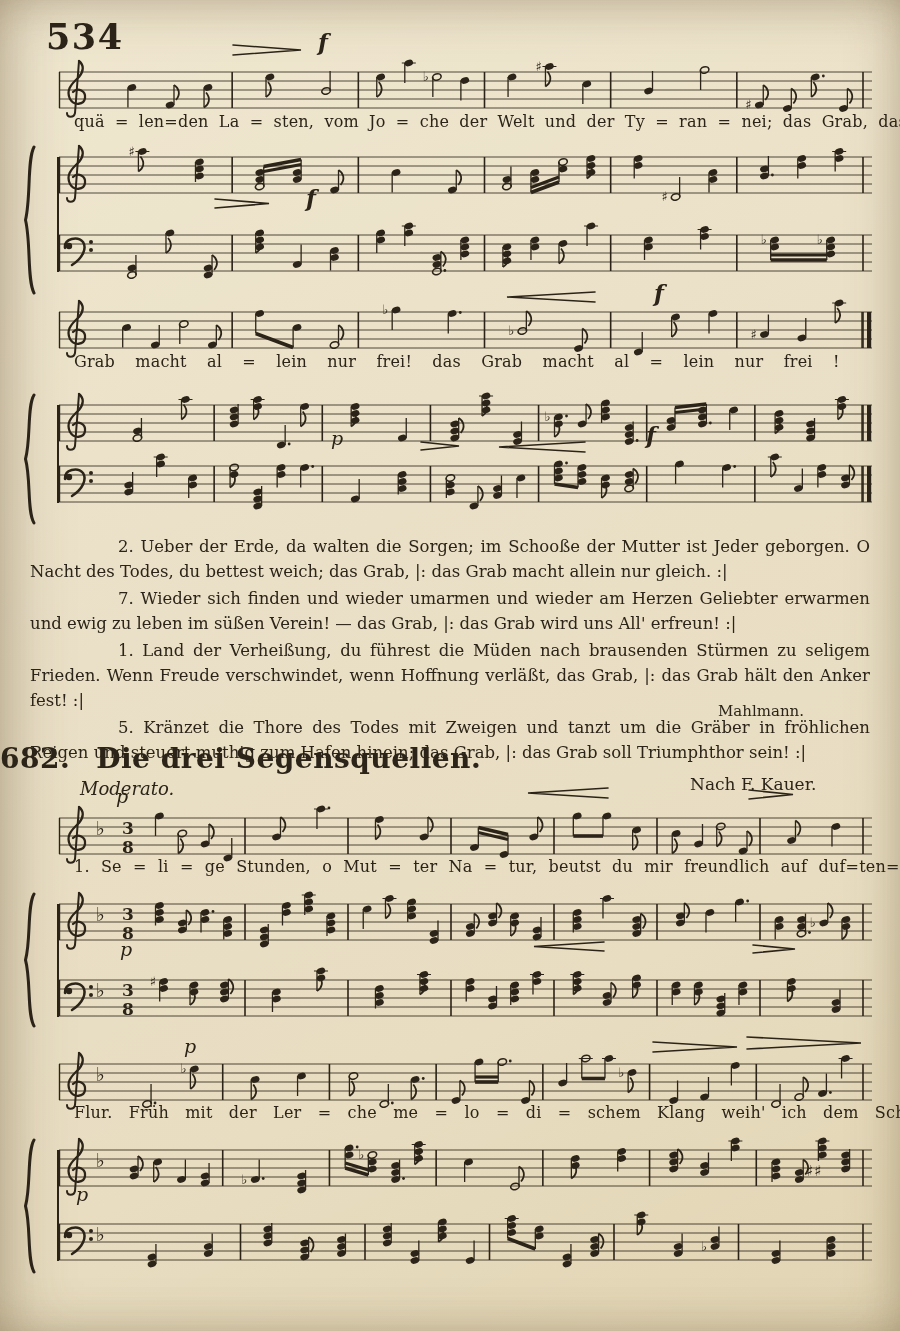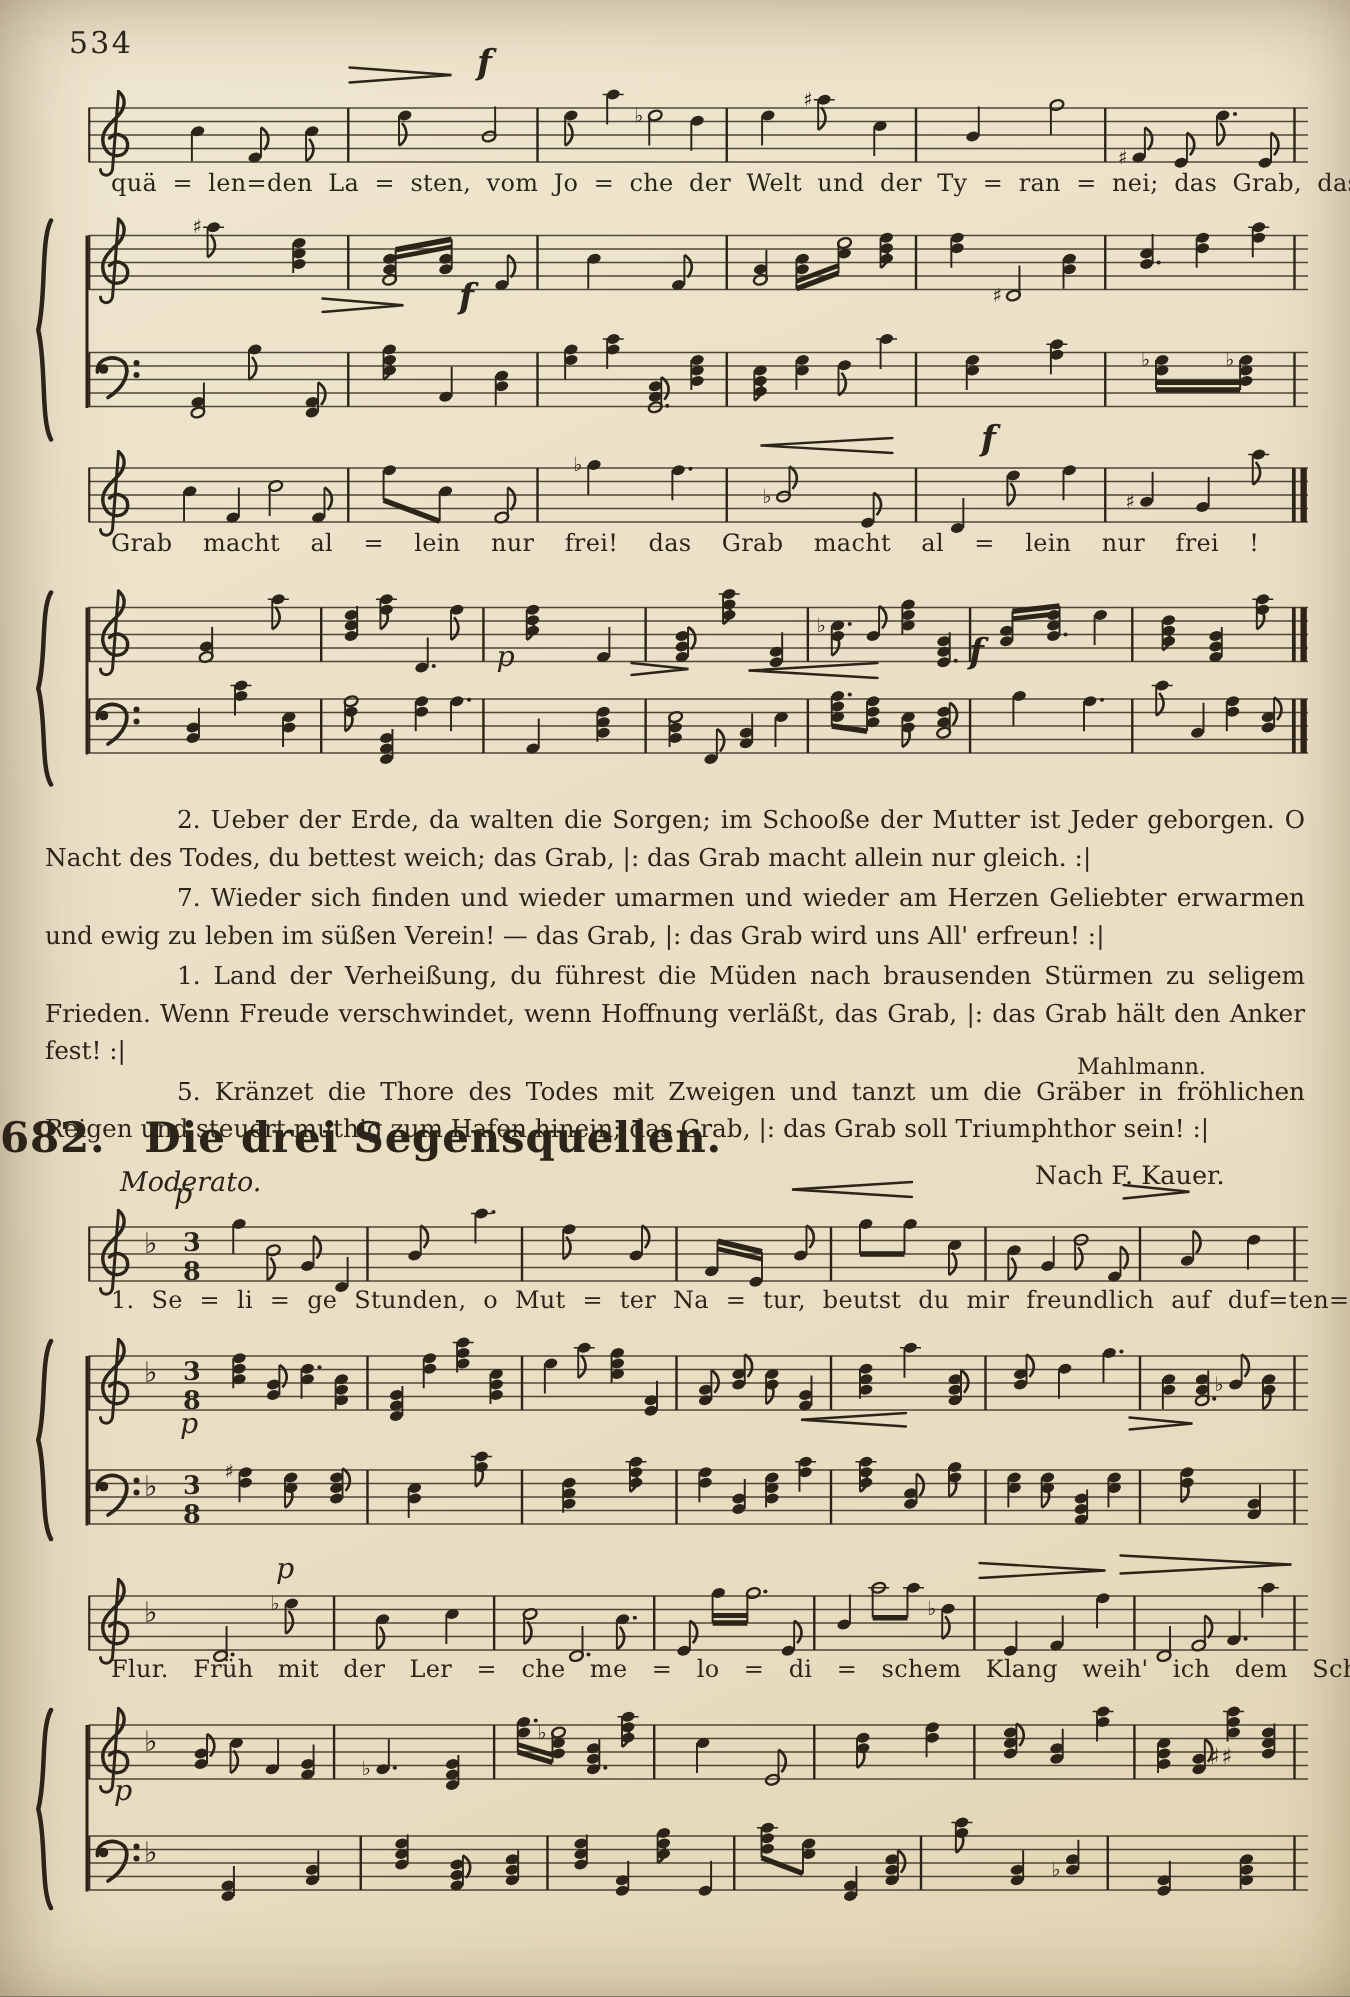--- a/index.html
+++ b/index.html
@@ -8,21 +8,21 @@
     background:linear-gradient(155deg,#f0e7d0 0%,#eae0c7 40%,#e8ddc1 72%,#e1d4b3 100%);
     box-shadow:inset 34px 0 70px -34px rgba(92,72,38,.38),
                inset -26px 0 60px -32px rgba(92,72,38,.30),
                inset 0 28px 70px -40px rgba(92,72,38,.32),
                inset 0 -26px 64px -40px rgba(92,72,38,.26);
     overflow:hidden;
     font-family:"DejaVu Serif", serif;
     color:#2c2418;
   }
   .abs{position:absolute;}
-  .pagenum{font-size:20px;font-weight:normal;letter-spacing:1.5px;text-align:right;}
+  .pagenum{font-size:35px;font-weight:bold;letter-spacing:1.5px;text-align:right;}
   svg.staff{overflow:visible;display:block;}
   svg.brace{overflow:visible;}
   .brace path{stroke:#2c2418;stroke-width:3;fill:none;stroke-linecap:round;}
   .vline{width:2px;background:#2c2418;}
   .lyrics{font-size:16px;white-space:nowrap;letter-spacing:.2px;}
   .verses{width:842px;}
   .verses p{margin:0 2px 1px 0;font-size:16.5px;line-height:25.4px;text-indent:88px;text-align:justify;}
   .author{font-size:15px;text-align:right;}
   .heading{width:900px;text-align:left;font-weight:bold;font-size:28px;letter-spacing:.5px;}
   .heading .no{margin-right:26px;}

